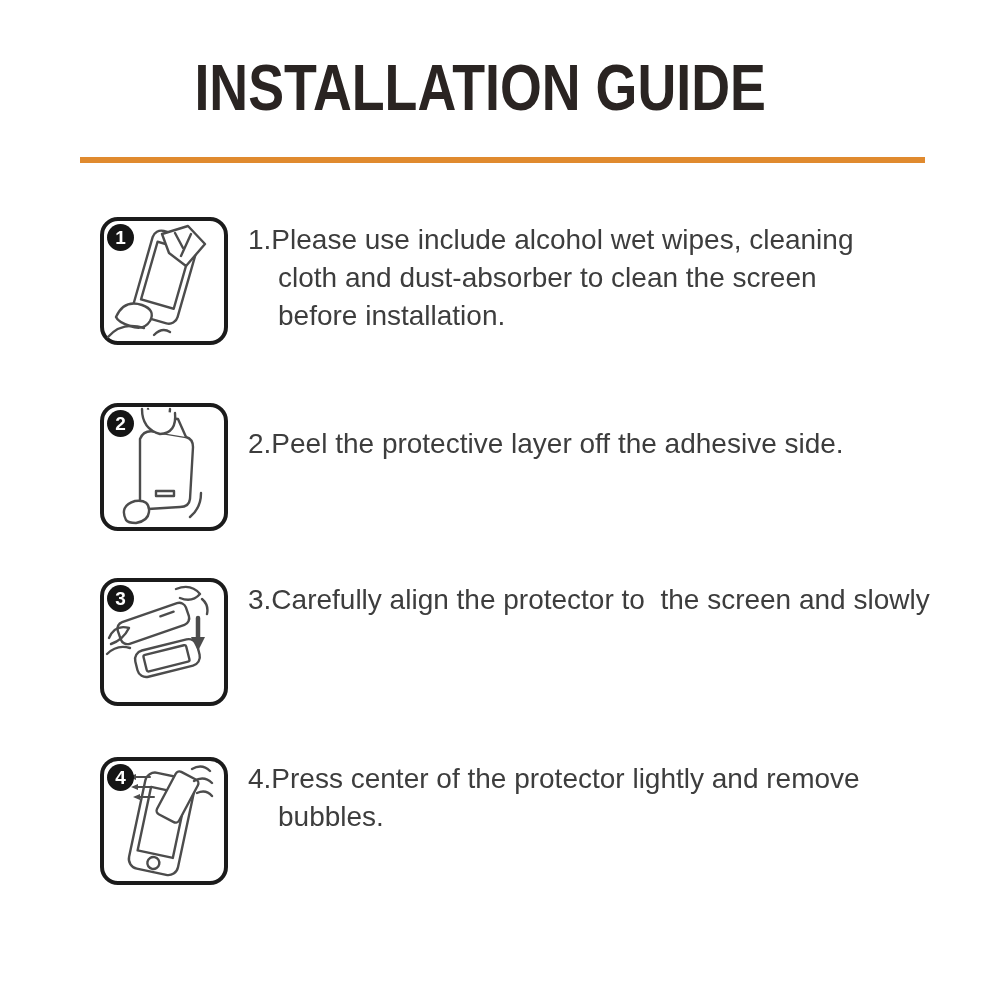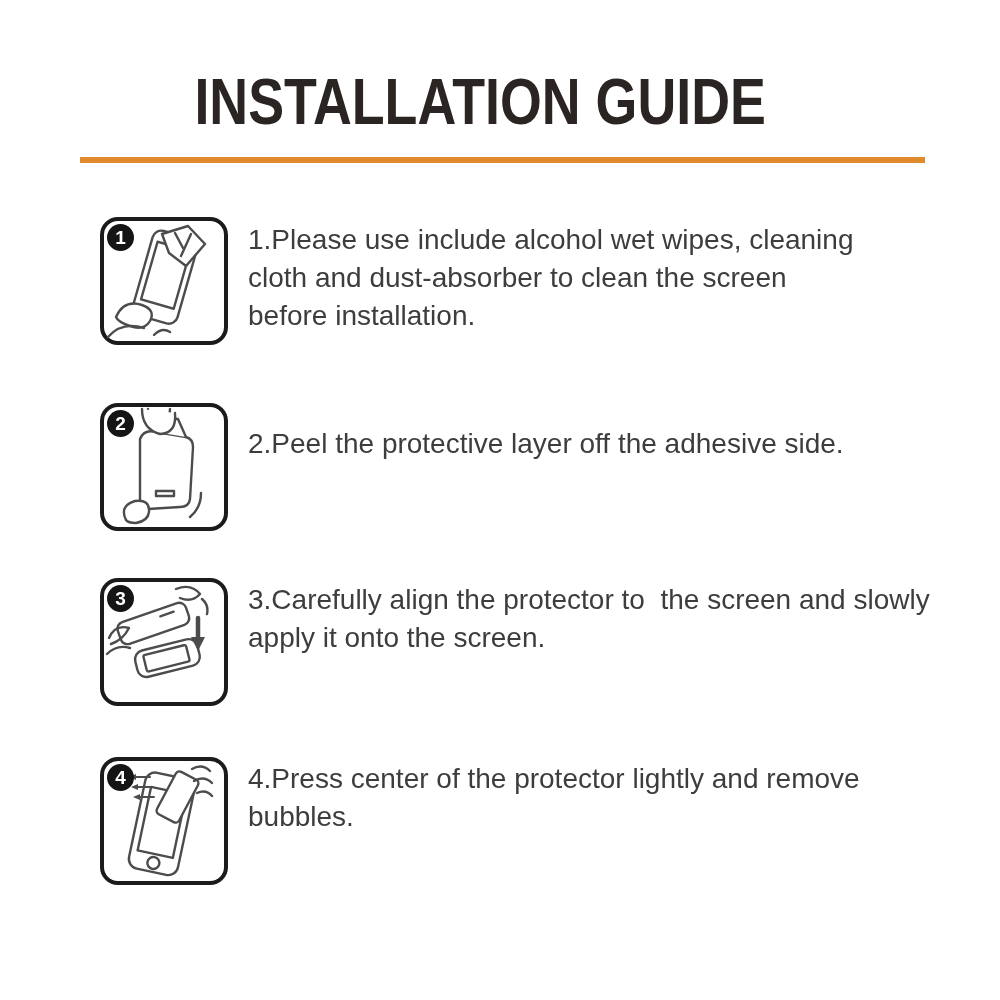--- a/index.html
+++ b/index.html
@@ -1,21 +1,21 @@
 <!DOCTYPE html>
 <html><head>
 <meta charset="utf-8">
 <style>
   html,body { margin:0; padding:0; }
   body {
     width:1000px; height:1000px; position:relative;
     background:#ffffff; overflow:hidden;
     font-family:"Liberation Sans", sans-serif;
   }
-  .title-wrap { position:absolute; top:70px; left:0; width:960px; text-align:center; }
+  .title-wrap { position:absolute; top:56px; left:0; width:960px; text-align:center; }
   .title {
     display:inline-block; font-size:64px; font-weight:bold; color:#2a2422;
     letter-spacing:0px; transform:scaleX(0.84); transform-origin:center;
     white-space:pre; line-height:1;
   }
   .divider { position:absolute; left:80px; top:157px; width:845px; height:6px; }
 
   .icon-box {
     position:absolute; left:100px; width:128px; height:128px;
     border:4px solid #1b1b1b; border-radius:18px; box-sizing:border-box;
@@ -27,21 +27,21 @@
     font-size:19px; font-weight:bold;
     display:flex; align-items:center; justify-content:center; z-index:2;
   }
   .draw { position:absolute; left:0; top:0; width:120px; height:120px; }
 
   .step-text {
     position:absolute; left:248px; width:700px;
     font-size:28px; line-height:38px; color:#3d3d3d;
   }
   .line { white-space:pre; }
-  .line.cont { }
+  .line.cont { margin-left:30px; }
 
   .t1 { top:217px; } .x1 { top:221px; }
   .t2 { top:403px; } .x2 { top:405px; }
   .t3 { top:578px; } .x3 { top:581px; }
   .t4 { top:757px; } .x4 { top:760px; }
 </style>
 </head>
 <body>
 
 <div class="title-wrap">
@@ -108,21 +108,20 @@
         </g>
         <path d="M5 56 Q11 42 25 46 Q19 58 7 62 M3 72 Q13 62 26 66"></path>
         <path d="M72 7 Q87 1 96 12 Q88 21 76 16 M98 17 Q105 23 103 32"></path>
         <path d="M94 36 L94 57" stroke-width="4.5"></path>
         <path d="M87 55 L101 55 L94 69 Z" fill="#4c4c4c" stroke="none"></path>
       </g>
     </svg>
   </div>
   <div class="step-text x3" style="color: rgb(61, 61, 61);">
     <div class="line">3.Carefully align the protector to  the screen and slowly</div>
-    <div class="line cont">apply it onto the screen.</div>
   </div>
 </div>
 
 <div>
   <div class="icon-box t4">
     <div class="badge">4</div>
     <svg class="draw" viewBox="0 0 120 120">
       <g fill="none" stroke="#4c4c4c" stroke-width="2.4" stroke-linecap="round" stroke-linejoin="round">
         <g transform="rotate(12 58 66)">
           <rect x="32" y="14" width="50" height="98" rx="10" fill="#fff"></rect>

